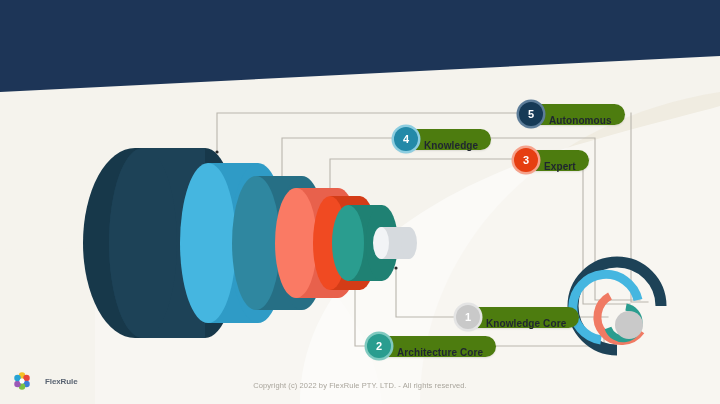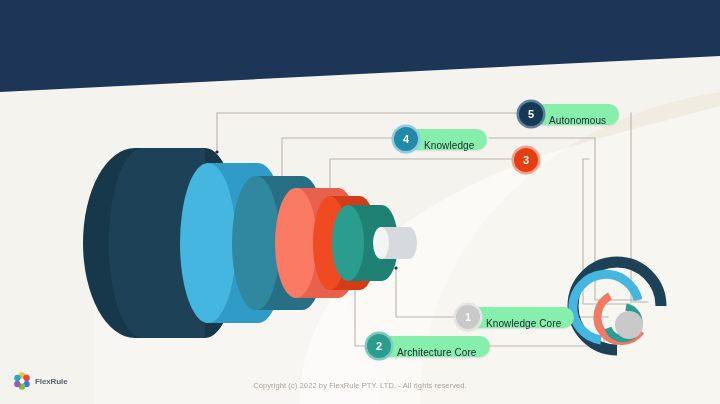--- a/index.html
+++ b/index.html
@@ -44,41 +44,41 @@
   #rings { position:absolute; left:0; top:0; z-index:4; }
 
   
   .badge {
     position:absolute; z-index:6;
     display:flex; align-items:center;
     height:24px;
   }
   .badge .pill {
     height:21px; display:flex; align-items:center;
-    background:#86efac; border-radius:11px;
+    background:#4d7c0f; border-radius:11px;
     padding:12px 13px 0 26px; margin-left:-20px;
-    font-size:10px; font-weight:normal; color:#1f2530;
+    font-size:10px; font-weight:bold; color:#1f2530;
     white-space:nowrap; letter-spacing:0.1px;
     box-shadow:0 1px 2px rgba(0,0,0,0.10);
   }
   .badge .dot {
     position:relative; z-index:2;
     width:24px; height:24px; border-radius:50%;
     display:flex; align-items:center; justify-content:center;
     font-size:11px; font-weight:bold; color:#ffffff;
     box-shadow:0 1px 3px rgba(0,0,0,0.22);
   }
 
   
   #copyright {
     position:absolute; left:0; top:381px; width:720px;
     text-align:center; font-size:7.5px; color:#a9a59c; z-index:6;
     letter-spacing:0.1px;
   }
-  #logo { position:absolute; left:12px; top:371px; z-index:6; display:flex; align-items:center; gap:3px; }
+  #logo { position:absolute; left:12px; top:371px; z-index:6; display:flex; align-items:center; gap:13px; }
   #logo-text { font-size:8px; font-weight:bold; color:#5a6472; letter-spacing:-0.1px; }
 </style>
 </head>
 <body>
 
 <div id="stage">
 
   <svg class="swoosh" width="720" height="404" viewBox="0 0 720 404">
     <path d="M720 60 L720 404 L0 404 L0 250 C140 250 230 230 330 205 C470 170 600 120 720 60 Z" fill="#f5f3ed"></path>
     <path d="M420 404 C420 250 540 120 720 92 L720 404 Z" fill="#eeeade" opacity="0.85"></path>
@@ -187,20 +187,21 @@
     <div class="pill">Autonomous</div>
   </div>
 
   <div class="badge" style="left:394px; top:127px;">
     <div class="dot" style="background:#2389a8; box-shadow:0 0 0 2.5px #8ccde0, 0 1px 3px rgba(0,0,0,0.25);">4</div>
     <div class="pill">Knowledge</div>
   </div>
 
   <div class="badge" style="left:514px; top:148px;">
     <div class="dot" style="background:#e63e11; box-shadow:0 0 0 2.5px #f6a28b, 0 1px 3px rgba(0,0,0,0.25);">3</div>
+    <div class="pill">Expert</div>
   </div>
 
   <div class="badge" style="left:456px; top:305px;">
     <div class="dot" style="background:#c9c9c9; box-shadow:0 0 0 2.5px #e4e4e4, 0 1px 3px rgba(0,0,0,0.18);">1</div>
     <div class="pill">Knowledge Core</div>
   </div>
 
   <div class="badge" style="left:367px; top:334px;">
     <div class="dot" style="background:#2a9d8f; box-shadow:0 0 0 2.5px #7fc9bf, 0 1px 3px rgba(0,0,0,0.22);">2</div>
     <div class="pill">Architecture Core</div>

